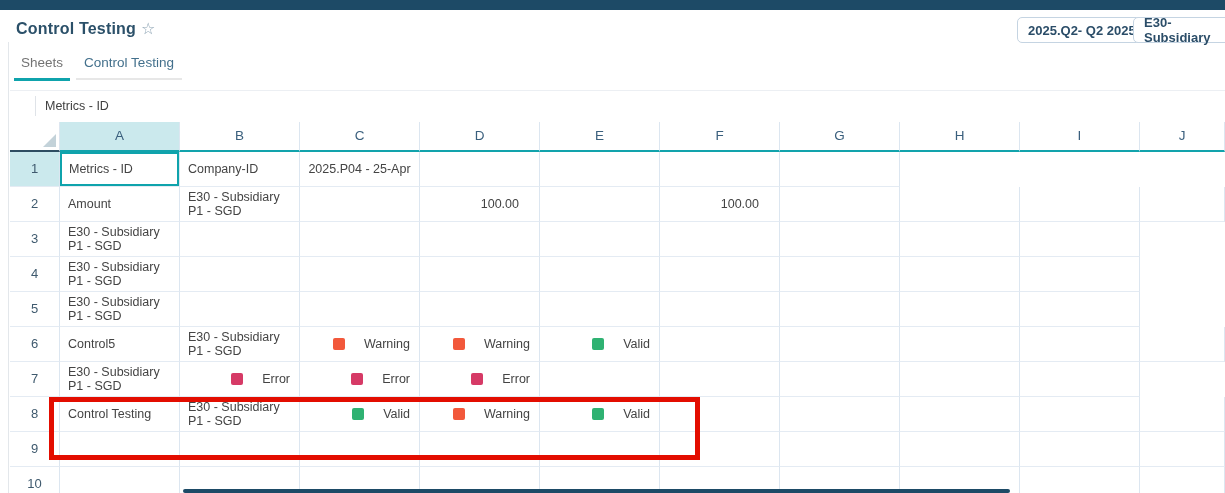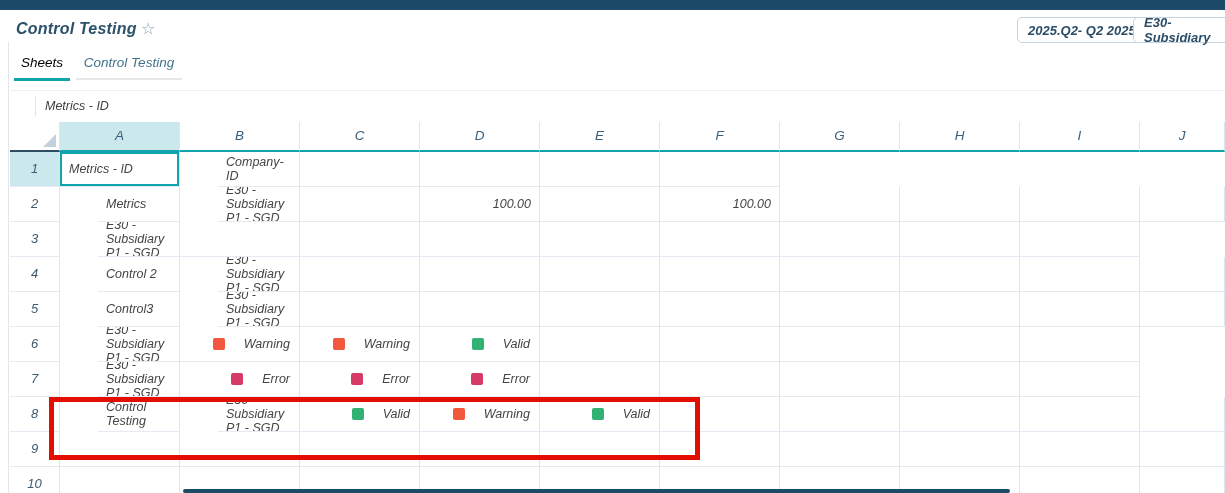--- a/index.html
+++ b/index.html
@@ -1,33 +1,33 @@
 <!DOCTYPE html>
 <html><head>
 <meta charset="utf-8">
 <style>
   * { margin:0; padding:0; box-sizing:border-box; }
   html,body { width:1225px; height:493px; overflow:hidden; background:#fff;
     font-family:"Liberation Sans","DejaVu Sans",sans-serif; }
-  .abs { position:absolute;font-style:italic; }
+  .abs { position:absolute; }
 
   
   #topbar { left:0; top:0; width:1225px; height:10px; background:#1d4a66; }
   #left-edge { left:8px; top:42px; width:1px; height:451px; background:#e3e7eb; }
   #page-title { left:16px; top:20px; font-size:16px; font-weight:bold; color:#2b5069; letter-spacing:.2px; }
   #fav-star { left:141px; top:19px; font-size:16px; color:#8fa5b5; }
   .chip { top:17px; height:26px; border:1px solid #c5d4e2; border-radius:5px;
     display:flex; align-items:center; padding:0 10px; font-size:13px; font-weight:bold;
     color:#2b4d68; background:#fff; }
   #chip-period { left:1017px; }
   #chip-entity { left:1133px; width:110px; }
 
   
   .tab { top:55px; font-size:13.5px; padding-bottom:8px; cursor:default; }
-  #tab-sheets { left:14px; color:#000000; border-bottom:3px solid #0fa3ac; width:56px; text-align:center;}
+  #tab-sheets { left:14px; color:#737373; border-bottom:3px solid #0fa3ac; width:56px; text-align:center;}
   #tab-control { left:76px; color:#43708c; border-bottom:2px solid #e7e7e7; width:106px; text-align:center;}
 
   
   #formula-bar { left:10px; top:90px; width:1215px; height:30px; border-top:1px solid #eceff3;
     display:flex; align-items:center; }
   #name-box { width:25px; height:100%; }
   #formula-divider { width:1px; height:20px; background:#dfe3e8; }
   #formula-value { padding-left:9px; font-size:12.5px; color:#3f3f3f; }
 
   
@@ -39,23 +39,23 @@
     font-size:12.5px; color:#444; display:flex; align-items:center; overflow:hidden;
     background:#fff; line-height:14px; }
   .hdr-cell { justify-content:center; font-size:13.5px; color:#3a5f7d;
     border-bottom:2px solid #12a3ac; }
   .hdr-sel { background:#cbe9ed; }
   .rownum { justify-content:center; font-size:13px; color:#3f5a6e; }
   .rownum-sel { background:#cbe9ed; }
   .corner { border-bottom:2px solid #2e4d62; }
   .corner-tri { position:absolute; right:3px; bottom:3px; width:0; height:0;
     border-left:13px solid transparent; border-bottom:13px solid #c3d2d9; }
-  .k-left { justify-content:flex-start; padding:0 4px 0 8px;margin-left:38px; }
+  .k-left { justify-content:flex-start; padding:0 4px 0 8px; }
   .k-center { justify-content:center; text-align:center; }
-  .k-number { justify-content:flex-end; padding-right:8px; }
+  .k-number { justify-content:flex-end; padding-right:20px; }
   .k-status { justify-content:flex-end; padding-right:9px; gap:19px; }
   .k-selected { justify-content:flex-start; padding-left:9px;
     box-shadow:inset 0 0 0 2px #0fa3ac; z-index:2; }
   .chip-sq { width:12px; height:12px; border-radius:2px; flex:0 0 auto; }
 
   
   #annotation-box { left:49px; top:397px; width:651px; height:63px;
     border:5px solid #e30d00; z-index:10; pointer-events:none; }
 
   
@@ -96,28 +96,29 @@
       <div class="cell hdr-cell">F</div>
       <div class="cell hdr-cell">G</div>
       <div class="cell hdr-cell">H</div>
       <div class="cell hdr-cell">I</div>
       <div class="cell hdr-cell">J</div>
     </div>
     <div class="grid-row data-row">
       <div class="cell rownum rownum-sel">1</div>
       <div class="cell k-selected">Metrics - ID</div>
       <div class="cell k-left">Company-ID</div>
+      <div class="cell k-center">2025.P04 - 25-Apr</div>
       <div class="cell"></div>
       <div class="cell"></div>
       <div class="cell"></div>
       <div class="cell"></div>
     </div>
     <div class="grid-row data-row">
       <div class="cell rownum">2</div>
-      <div class="cell k-left">Metrics</div>
+      <div class="cell k-left">Amount</div>
       <div class="cell k-left">E30 - Subsidiary P1 - SGD</div>
       <div class="cell"></div>
       <div class="cell k-number">100.00</div>
       <div class="cell"></div>
       <div class="cell k-number">100.00</div>
       <div class="cell"></div>
       <div class="cell"></div>
       <div class="cell"></div>
       <div class="cell"></div>
     </div>
@@ -128,46 +129,45 @@
       <div class="cell"></div>
       <div class="cell"></div>
       <div class="cell"></div>
       <div class="cell"></div>
       <div class="cell"></div>
       <div class="cell"></div>
       <div class="cell"></div>
     </div>
     <div class="grid-row data-row">
       <div class="cell rownum">4</div>
-      <div class="cell k-left">Control 2</div>
       <div class="cell k-left">E30 - Subsidiary P1 - SGD</div>
       <div class="cell"></div>
       <div class="cell"></div>
       <div class="cell"></div>
       <div class="cell"></div>
       <div class="cell"></div>
       <div class="cell"></div>
       <div class="cell"></div>
       <div class="cell"></div>
     </div>
     <div class="grid-row data-row">
       <div class="cell rownum">5</div>
-      <div class="cell k-left">Control3</div>
       <div class="cell k-left">E30 - Subsidiary P1 - SGD</div>
       <div class="cell"></div>
       <div class="cell"></div>
       <div class="cell"></div>
       <div class="cell"></div>
       <div class="cell"></div>
       <div class="cell"></div>
       <div class="cell"></div>
       <div class="cell"></div>
     </div>
     <div class="grid-row data-row">
       <div class="cell rownum">6</div>
+      <div class="cell k-left">Control5</div>
       <div class="cell k-left">E30 - Subsidiary P1 - SGD</div>
       <div class="cell k-status">
         <div class="chip-sq" style="background: rgb(242, 88, 59);"></div>
         <div class="">Warning</div>
       </div>
       <div class="cell k-status">
         <div class="chip-sq" style="background: rgb(242, 88, 59);"></div>
         <div class="">Warning</div>
       </div>
       <div class="cell k-status">

